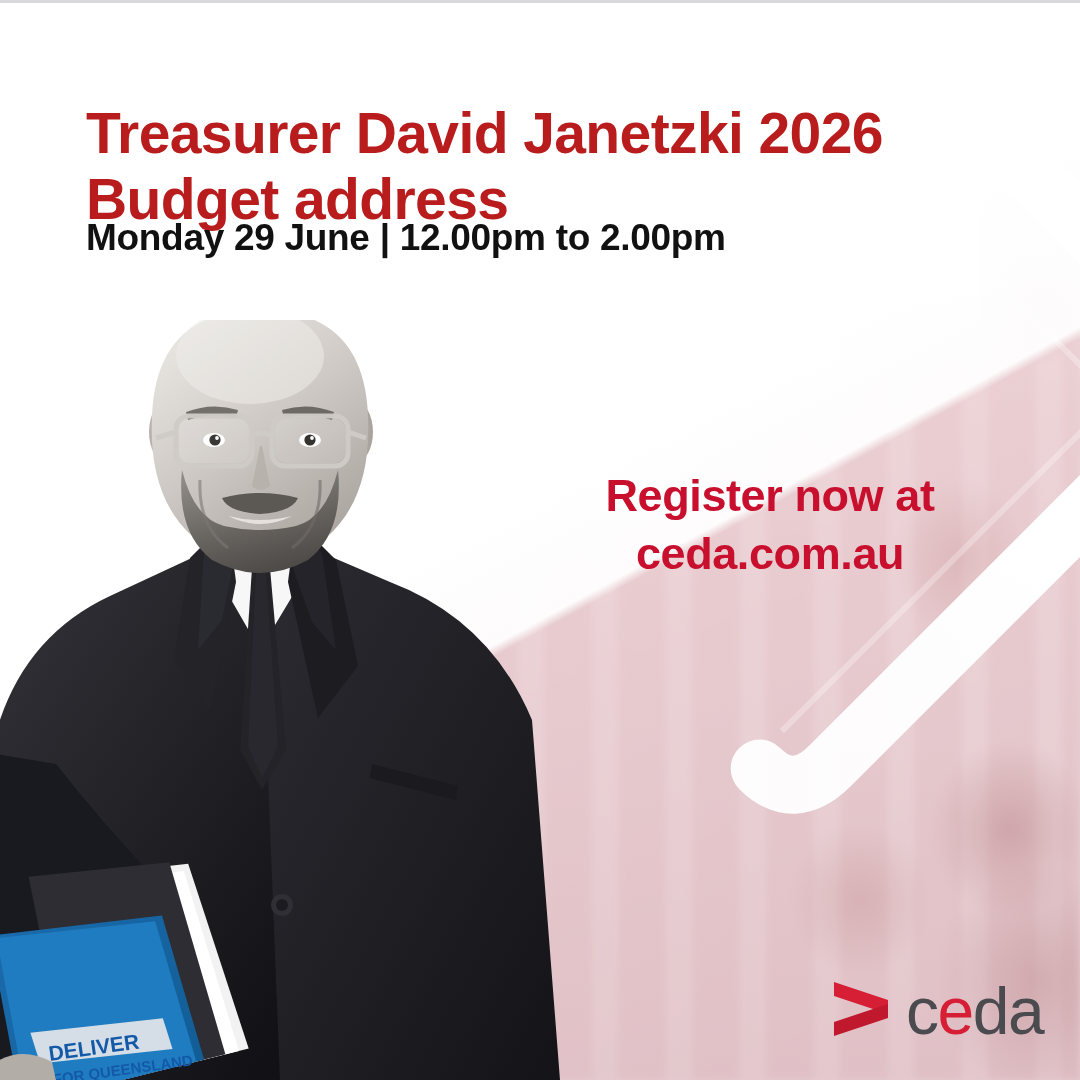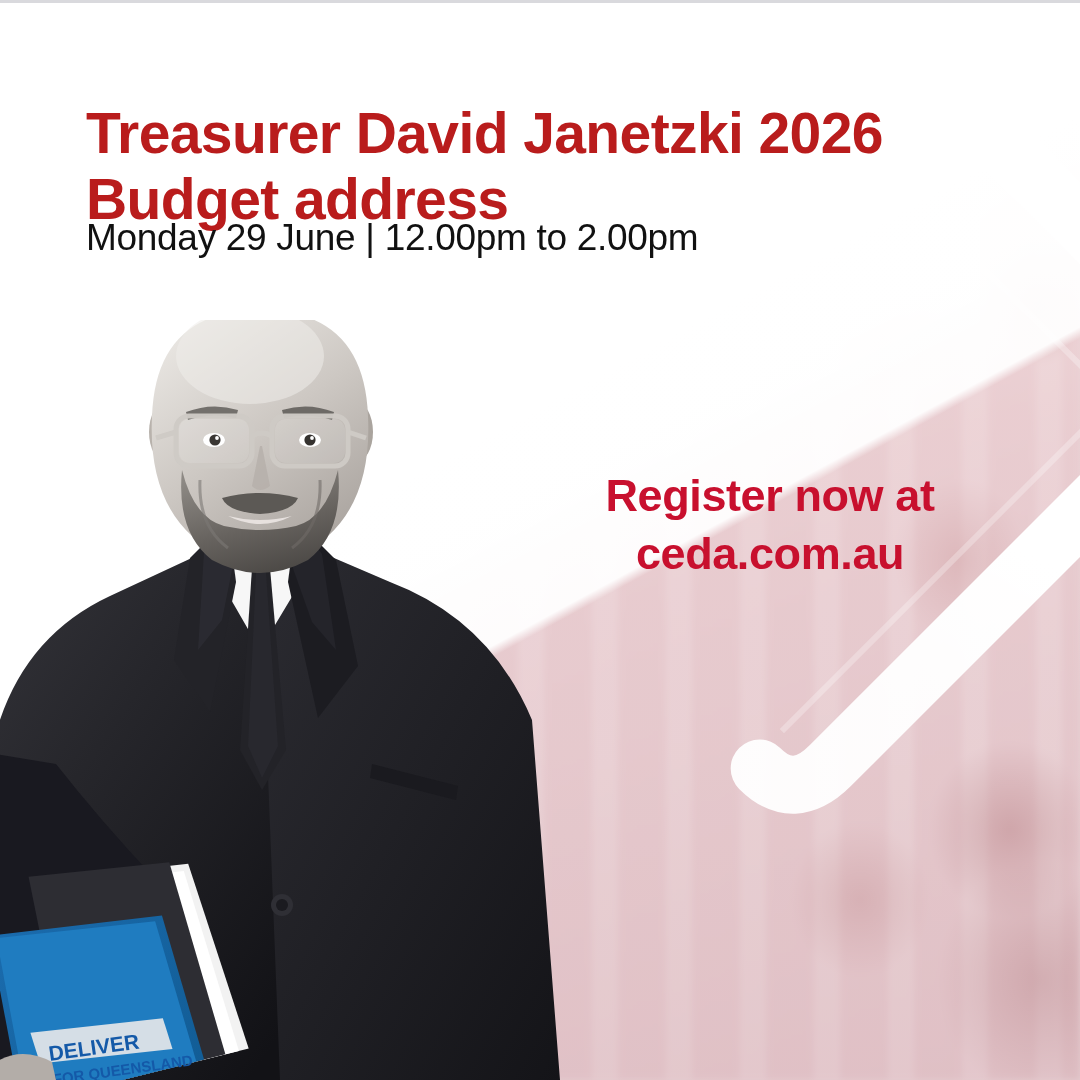--- a/index.html
+++ b/index.html
@@ -114,21 +114,21 @@
     white-space: pre-line;
     margin-top: 44px;
   }
   .subtitle {
     position: absolute;
     left: 86px;
     top: 216px;
     width: 860px;
     color: #111111;
     font-size: 37px;
-    font-weight: 400;
+    font-weight: 700;
     letter-spacing: -0.3px;
     line-height: 1.2;
     font-family: "Liberation Sans", sans-serif;
   }
   .cta {
     position: absolute;
     left: 560px;
     top: 460px;
     width: 420px;
     text-align: center;
@@ -304,14 +304,25 @@
   </div>
 
   <div class="title">Treasurer David Janetzki 2026
 Budget address</div>
 
   <div class="subtitle">Monday 29 June | 12.00pm to 2.00pm</div>
 
   <div class="cta">Register now at
 ceda.com.au</div>
 
+  <div class="logo">
+    <span class="logo-mark">
+      <svg width="62" height="58" viewBox="0 0 62 58" aria-hidden="true">
+        <path d="M 2 2 L 56 20 L 56 34 L 2 16 Z" fill="#d61f35"></path>
+        <path d="M 2 42 L 56 24 L 56 38 L 2 56 Z" fill="#c0182c"></path>
+      </svg>
+    </span>
+    <span class="logo-word">
+      <span class="lw-gray">c</span><span class="lw-red">e</span><span class="lw-gray">da</span>
+    </span>
+  </div>
 
 </div>
 
 </body></html>

